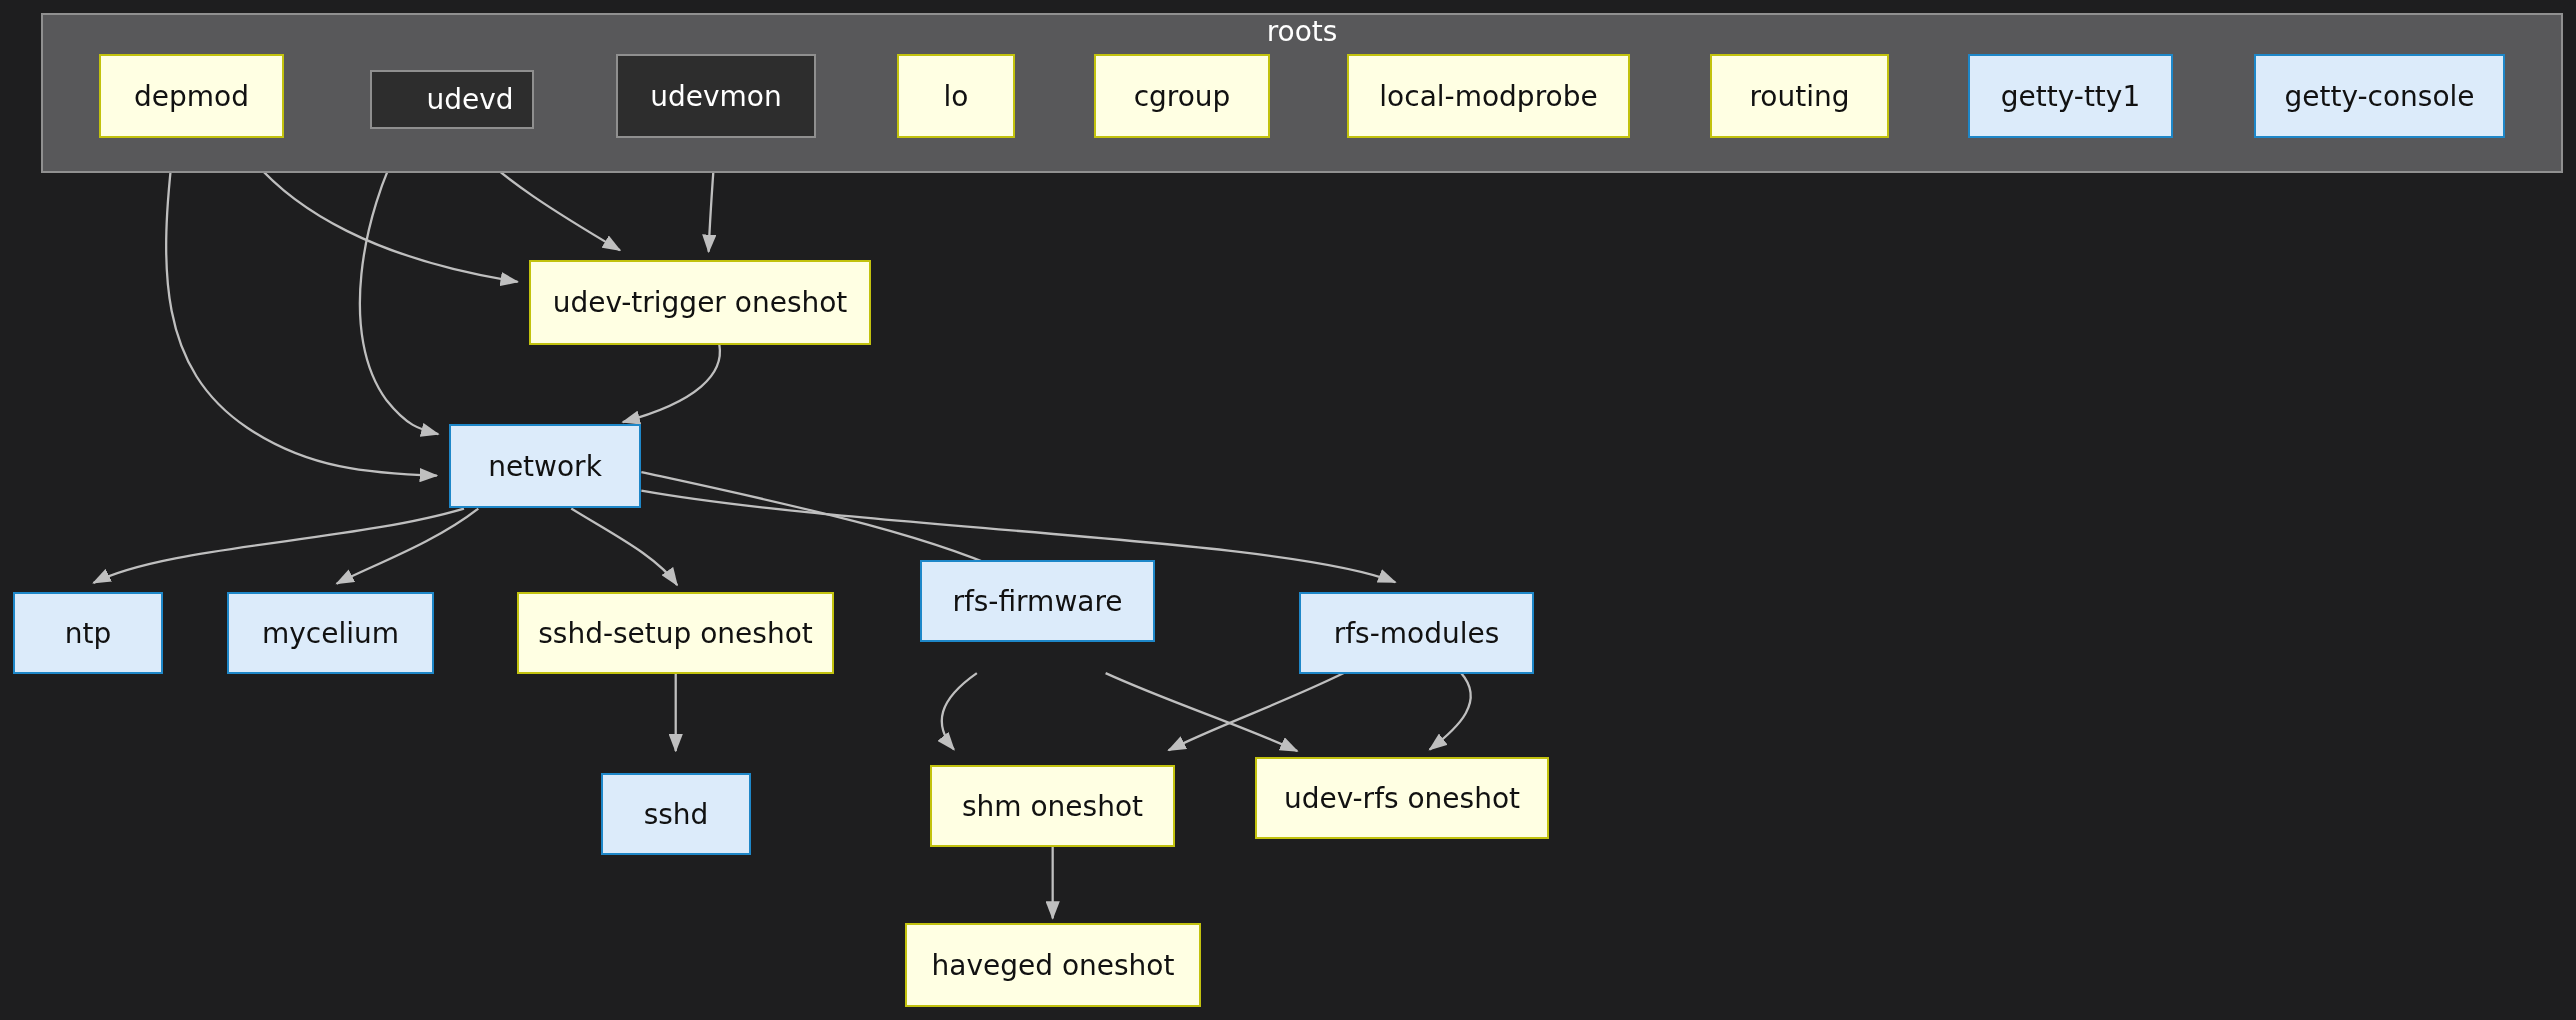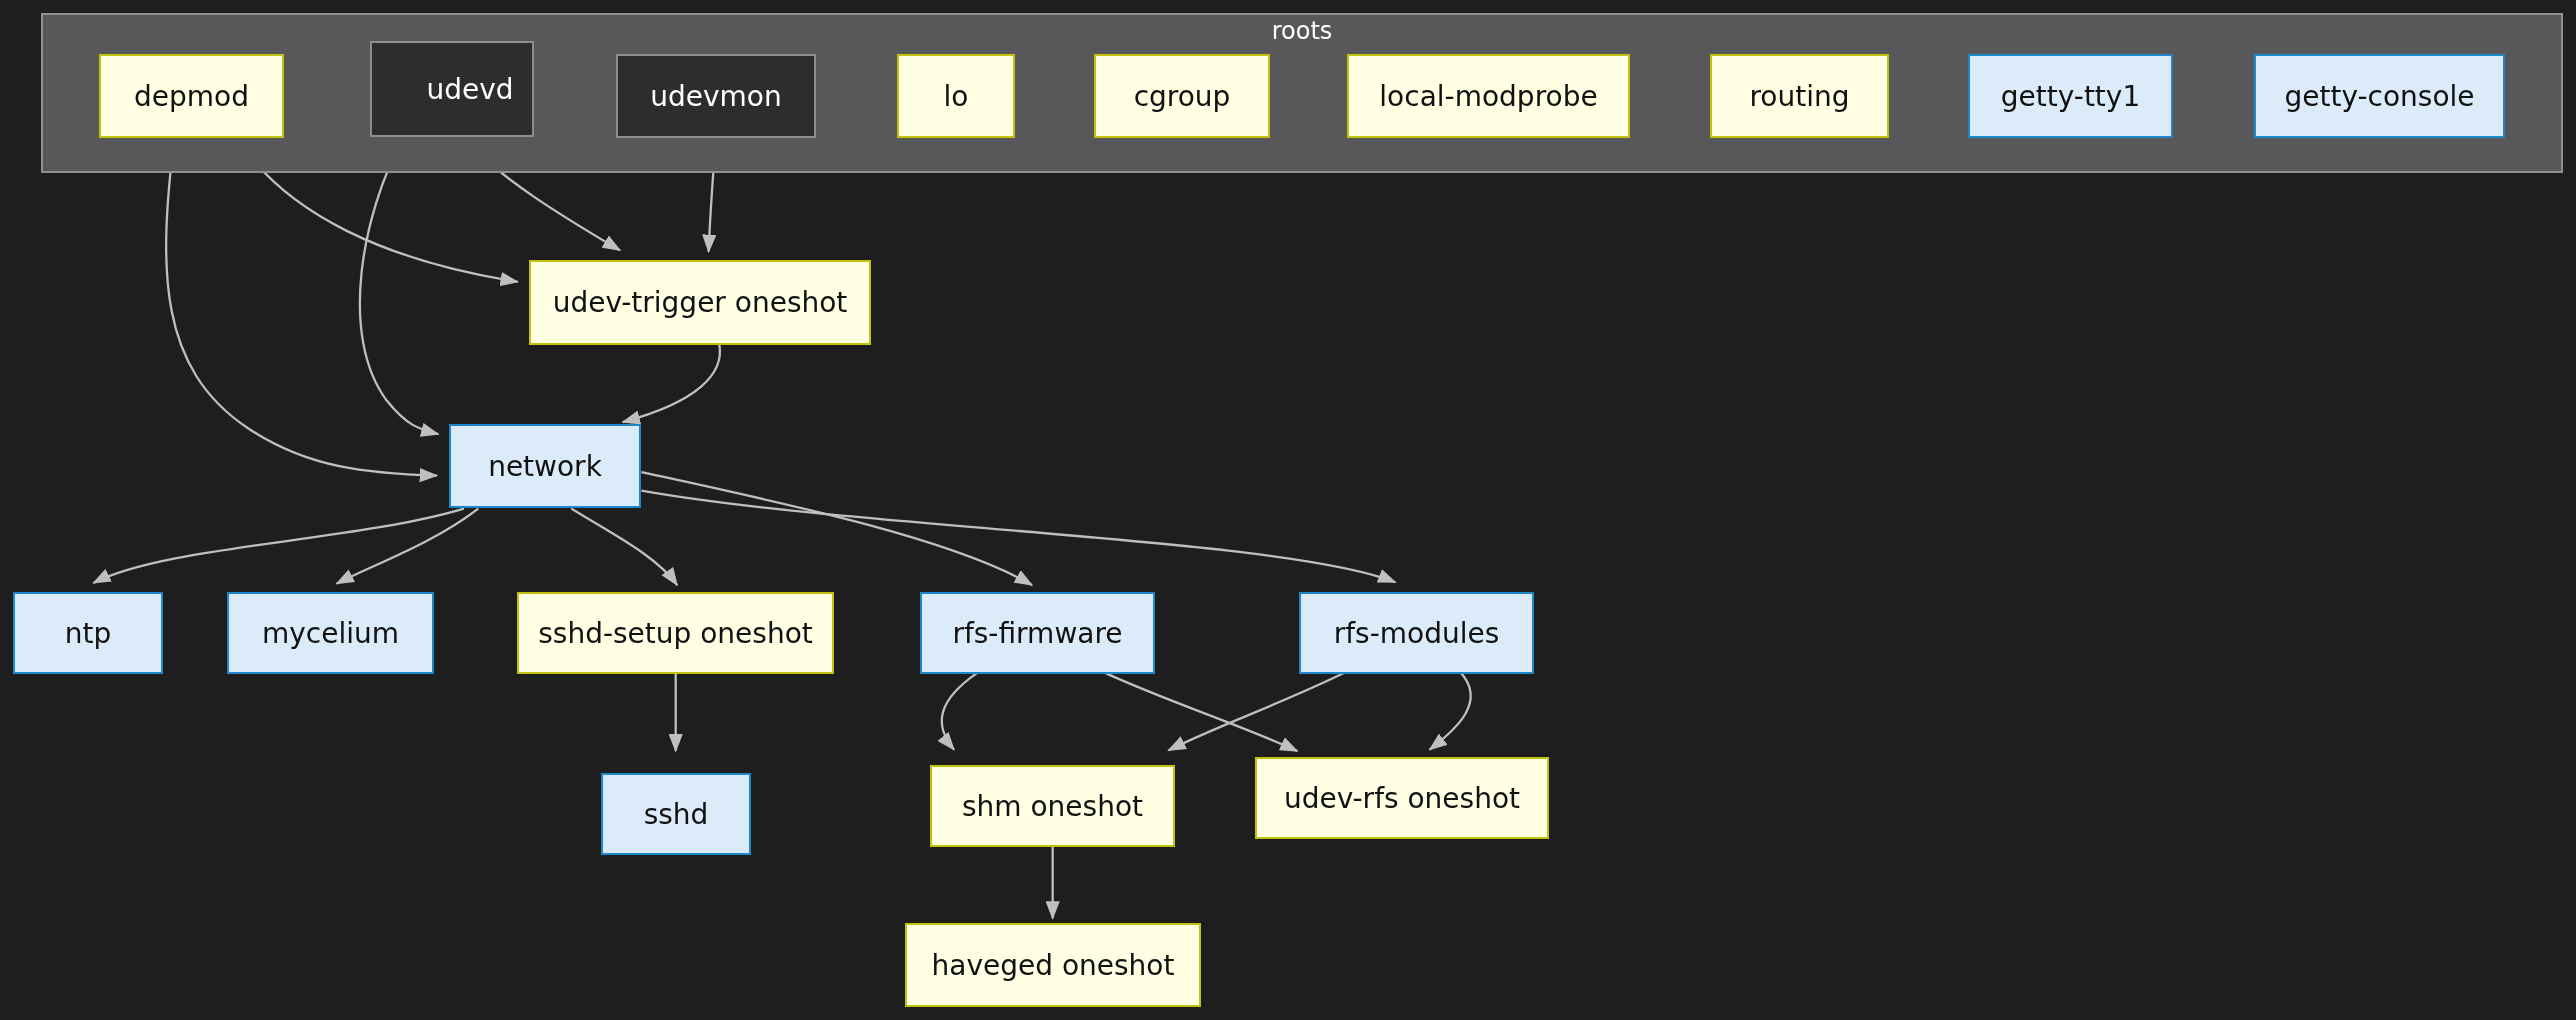--- a/index.html
+++ b/index.html
@@ -30,21 +30,21 @@
   .cluster{
     position:absolute;left:41px;top:13px;width:2522px;height:160px;
     background:var(--cluster-fill);
     border:2.1px solid var(--cluster-border);
     box-sizing:border-box;
   }
   .cluster-label{
     position:absolute;top:2.1px;left:0;right:0;
     text-align:center;
     color:var(--label-light);
-    font-size:24px;line-height:29px;
+    font-size:28px;line-height:29px;
   }
   .node{
     position:absolute;
     display:flex;align-items:center;justify-content:center;
     box-sizing:border-box;
     font-size:28px;
     white-space:nowrap;
     z-index:2;
   }
   .kind-oneshot{background:var(--oneshot-fill);border:2.9px solid var(--oneshot-border);color:var(--label-dark);}
@@ -82,34 +82,34 @@
         <path d="M 1471 1173 C 1471 1212, 1471 1248, 1471 1284" class="edge" marker-end="url(#ah)"></path>
       </g>
   </svg>
 
   <div class="cluster">
     <div class="cluster-label">roots</div>
   </div>
 
   <div id="node-layer">
       <div class="node kind-oneshot" style="left: 99px; top: 54px; width: 185px; height: 84px;">depmod</div>
-      <div class="node kind-process" style="left: 370px; top: 41px; width: 164px; height: 96px; padding-left: 36px;">udevd</div>
+      <div class="node kind-process" style="left: 370px; top: 70px; width: 164px; height: 59px; padding-left: 36px;">udevd</div>
       <div class="node kind-process" style="left: 616px; top: 54px; width: 200px; height: 84px;">udevmon</div>
       <div class="node kind-oneshot" style="left: 897px; top: 54px; width: 118px; height: 84px;">lo</div>
       <div class="node kind-oneshot" style="left: 1094px; top: 54px; width: 176px; height: 84px;">cgroup</div>
       <div class="node kind-oneshot" style="left: 1347px; top: 54px; width: 283px; height: 84px;">local-modprobe</div>
       <div class="node kind-oneshot" style="left: 1710px; top: 54px; width: 179px; height: 84px;">routing</div>
       <div class="node kind-service" style="left: 1968px; top: 54px; width: 205px; height: 84px;">getty-tty1</div>
       <div class="node kind-service" style="left: 2254px; top: 54px; width: 251px; height: 84px;">getty-console</div>
       <div class="node kind-oneshot" style="left: 529px; top: 260px; width: 342px; height: 85px;">udev-trigger oneshot</div>
       <div class="node kind-service" style="left: 449px; top: 424px; width: 192px; height: 84px;">network</div>
       <div class="node kind-service" style="left: 13px; top: 592px; width: 150px; height: 82px;">ntp</div>
       <div class="node kind-service" style="left: 227px; top: 592px; width: 207px; height: 82px;">mycelium</div>
       <div class="node kind-oneshot" style="left: 517px; top: 592px; width: 317px; height: 82px;">sshd-setup oneshot</div>
-      <div class="node kind-service" style="left: 920px; top: 592px; width: 235px; height: 82px;">rfs-firmware</div>
+      <div class="node kind-service" style="left: 920px; top: 560px; width: 235px; height: 82px;">rfs-firmware</div>
       <div class="node kind-service" style="left: 1299px; top: 592px; width: 235px; height: 82px;">rfs-modules</div>
       <div class="node kind-service" style="left: 601px; top: 757px; width: 150px; height: 82px; margin-top: 16px;">sshd</div>
       <div class="node kind-oneshot" style="left: 930px; top: 757px; width: 245px; height: 82px; margin-top: 8px;">shm oneshot</div>
       <div class="node kind-oneshot" style="left: 1255px; top: 757px; width: 294px; height: 82px;">udev-rfs oneshot</div>
       <div class="node kind-oneshot" style="left: 905px; top: 923px; width: 296px; height: 84px;">haveged oneshot</div>
     </div>
 </div>
 
 
 </body></html>

